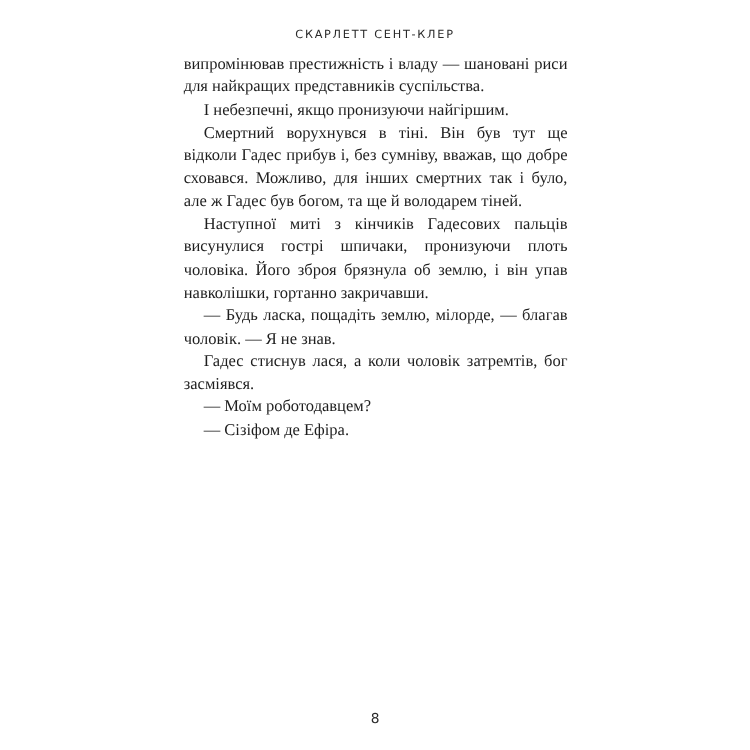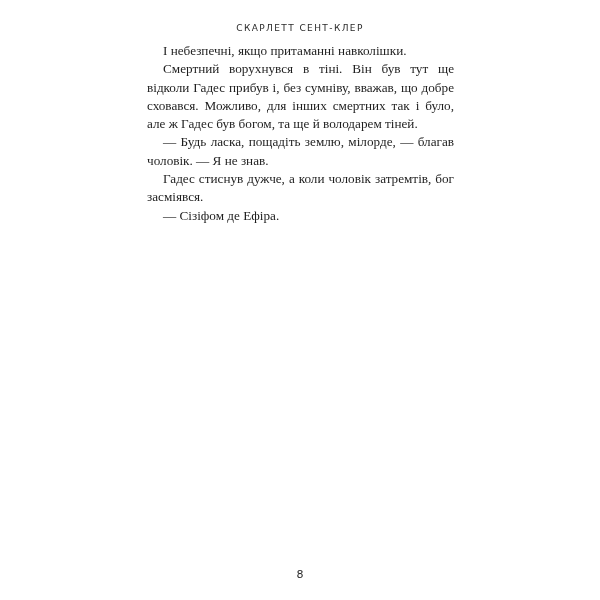--- a/index.html
+++ b/index.html
@@ -22,22 +22,25 @@
     font-family: "DejaVu Sans", sans-serif; font-size: 11px; color: #2a2a2a;
   }
 </style>
 </head>
 <body>
 
 <div class="page">
   <div class="running-head">СКАРЛЕТТ СЕНТ-КЛЕР</div>
 
   <div class="text-block">
-    <p>І небезпечні, якщо притаманні навколішки.</p>
+    <p class="noindent">випромінював престижність і владу — шановані риси для найкращих представників суспільства.</p>
+    <p>І небезпечні, якщо пронизуючи найгіршим.</p>
     <p>Смертний ворухнувся в тіні. Він був тут ще відколи Гадес прибув і, без сумніву, вважав, що добре сховався. Можливо, для інших смертних так і було, але ж Гадес був богом, та ще й володарем тіней.</p>
+    <p>Наступної миті з кінчиків Гадесових пальців висуну­лися гострі шпичаки, пронизуючи плоть чоловіка. Його зброя брязнула об землю, і він упав навколішки, гортан­но закричавши.</p>
     <p>— Будь ласка, пощадіть землю, мілорде, — благав чо­ловік. — Я не знав.</p>
-    <p>Гадес стиснув дужче, а коли чоловік затремтів, бог засміявся.</p>
+    <p>Гадес стиснув лася, а коли чоловік затремтів, бог засміявся.</p>
+    <p>— Моїм роботодавцем?</p>
     <p>— Сізіфом де Ефіра.</p>
 
   </div>
 
   <div class="page-number">8</div>
 </div>
 
 </body></html>

